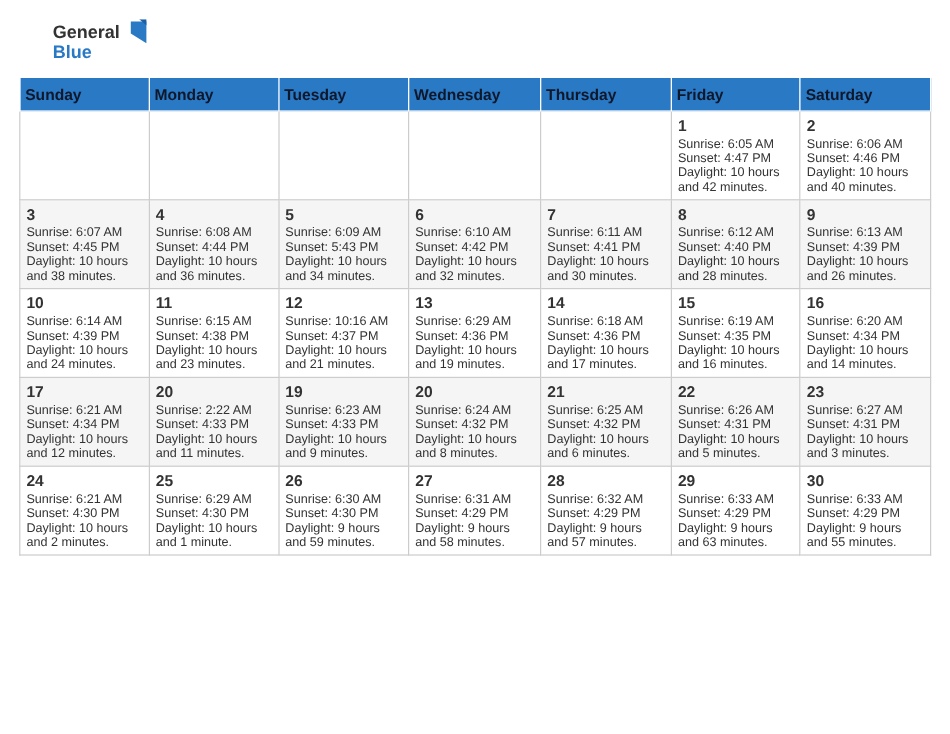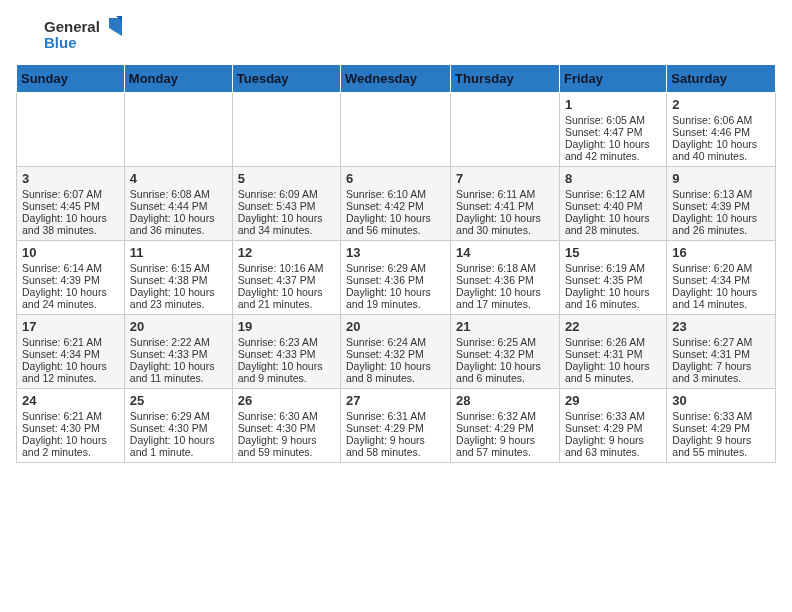--- a/index.html
+++ b/index.html
@@ -136,21 +136,21 @@
         <td>
           <span class="day-num">5</span>
           <div>Sunrise: 6:09 AM</div>
           <div>Sunset: 5:43 PM</div>
           <div>Daylight: 10 hours and 34 minutes.</div>
         </td>
         <td>
           <span class="day-num">6</span>
           <div>Sunrise: 6:10 AM</div>
           <div>Sunset: 4:42 PM</div>
-          <div>Daylight: 10 hours and 56 minutes.</div>
+          <div>Daylight: 10 hours and 32 minutes.</div>
         </td>
         <td>
           <span class="day-num">7</span>
           <div>Sunrise: 6:11 AM</div>
           <div>Sunset: 4:41 PM</div>
           <div>Daylight: 10 hours and 30 minutes.</div>
         </td>
         <td>
           <span class="day-num">8</span>
           <div>Sunrise: 6:12 AM</div>
@@ -242,21 +242,21 @@
         <td>
           <span class="day-num">22</span>
           <div>Sunrise: 6:26 AM</div>
           <div>Sunset: 4:31 PM</div>
           <div>Daylight: 10 hours and 5 minutes.</div>
         </td>
         <td>
           <span class="day-num">23</span>
           <div>Sunrise: 6:27 AM</div>
           <div>Sunset: 4:31 PM</div>
-          <div>Daylight: 7 hours and 3 minutes.</div>
+          <div>Daylight: 10 hours and 3 minutes.</div>
         </td>
       </tr>
       <tr>
         <td>
           <span class="day-num">24</span>
           <div>Sunrise: 6:21 AM</div>
           <div>Sunset: 4:30 PM</div>
           <div>Daylight: 10 hours and 2 minutes.</div>
         </td>
         <td>

